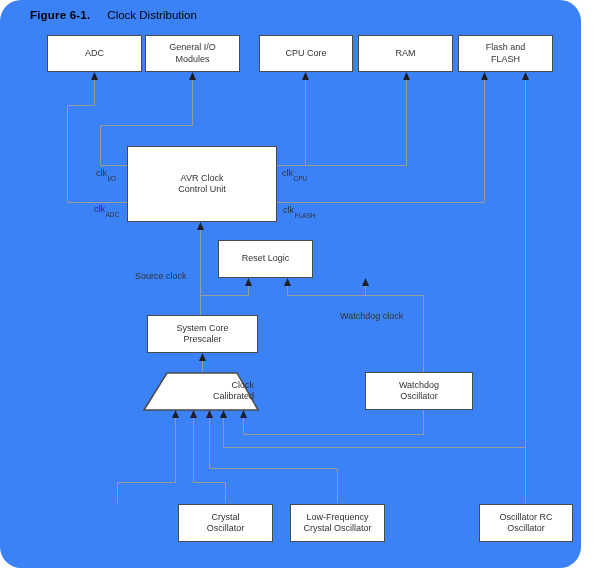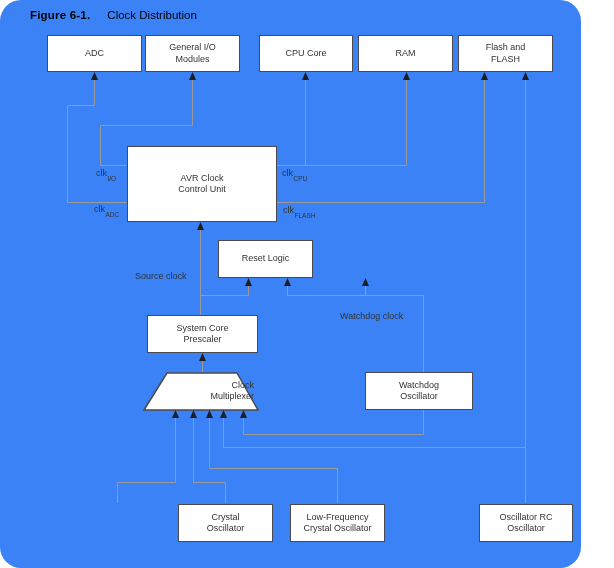--- a/index.html
+++ b/index.html
@@ -109,21 +109,21 @@
       <span>Control Unit</span>
   </div>
 
   <div class="node" style="left:147px;top:315px;width:111px;height:38px">
     <span>System Core</span>
       <span>Prescaler</span>
   </div>
 
   <div class="trap-label" style="left:150px;top:375px;width:104px;height:32px">
     <span>Clock</span>
-      <span>Multiplexer</span>
+      <span>Calibrated</span>
   </div>
 
   <div class="node" style="left:365px;top:372px;width:108px;height:38px">
     <span>Watchdog</span>
       <span>Oscillator</span>
   </div>
 
   <div class="node" style="left:178px;top:504px;width:95px;height:38px">
     <span>Crystal</span>
       <span>Oscillator</span>

